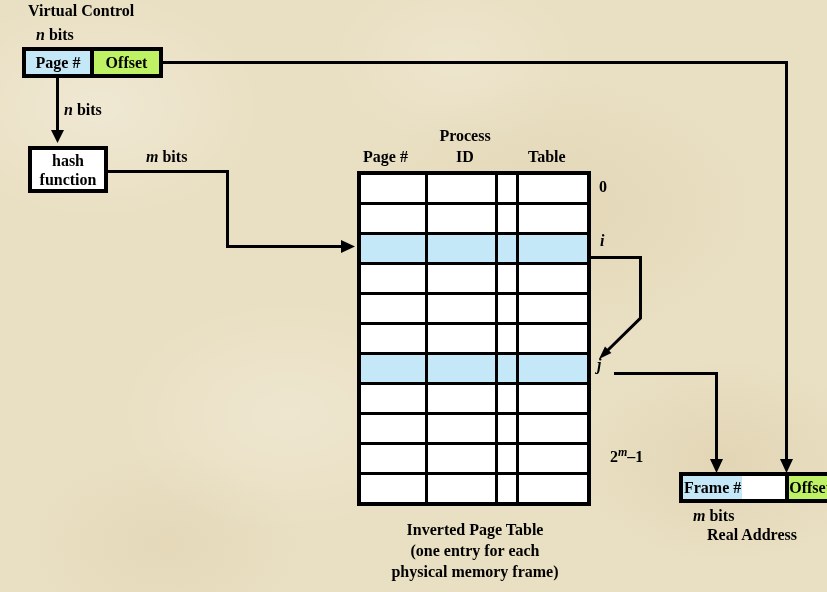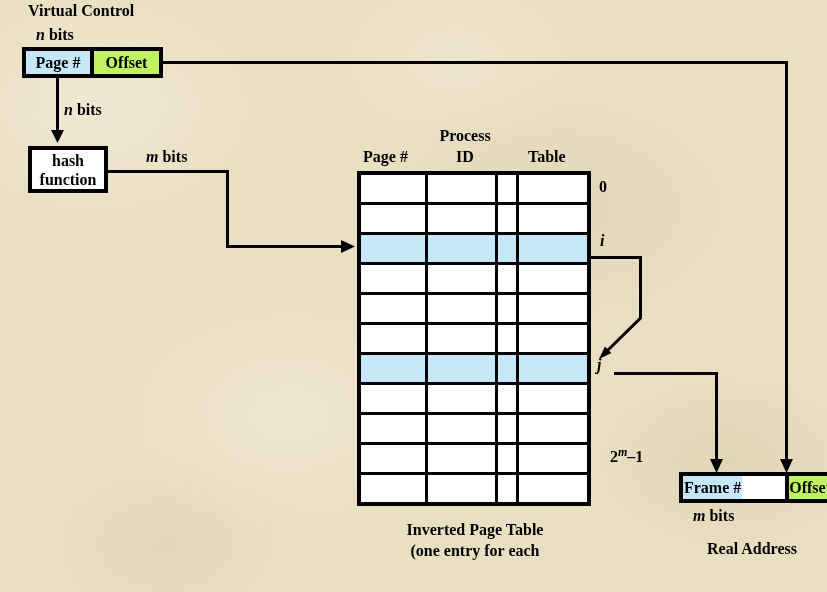--- a/index.html
+++ b/index.html
@@ -184,30 +184,31 @@
   <div class="lbl it" style="left:597px;top:355px;">
     <span>j</span>
   </div>
   <div class="lbl" style="left:596px;top:447px;margin-left:14px;">
     <span>2</span><sup class="msup">m</sup><span>–1</span>
   </div>
 
   <div class="lbl ctr" style="left:475px;top:519px;line-height:21px;">
     <span>Inverted Page Table</span><br>
     <span>(one entry for each</span><br>
+    <span>physical memory frame)</span>
   </div>
 
   <div class="box" style="left:679px;top:472px;width:156px;height:31px;gap:43px;">
     <div class="cell blue" style="width:69px;">
       <span>Frame #</span>
     </div>
     <div class="cell gray vdiv" style="flex:1;">
       <span>Offset</span>
     </div>
   </div>
   <div class="lbl" style="left:693px;top:506px;">
     <span class="it">m</span><span> bits</span>
   </div>
-  <div class="lbl" style="left:707px;top:539px;font-family:Liberation Serif, serif;">
+  <div class="lbl" style="left:707px;top:525px;font-family:Liberation Serif, serif;">
     <span>Real Address</span>
   </div>
 
 </div>
 
 </body></html>

